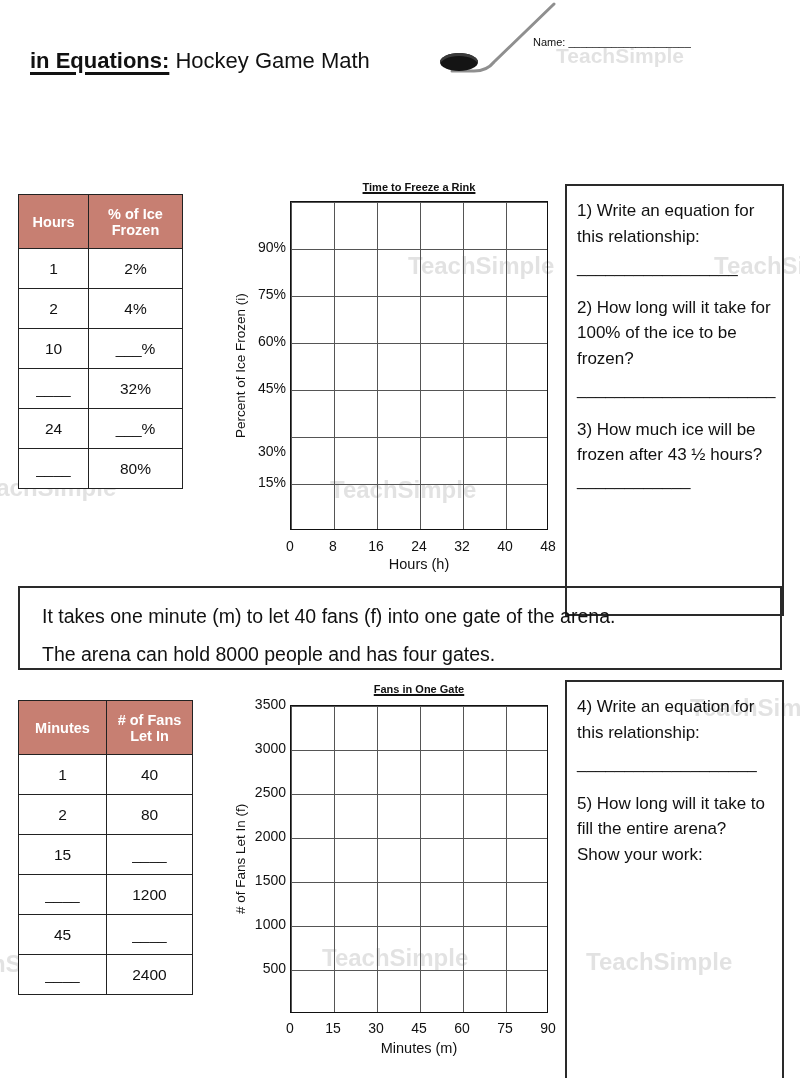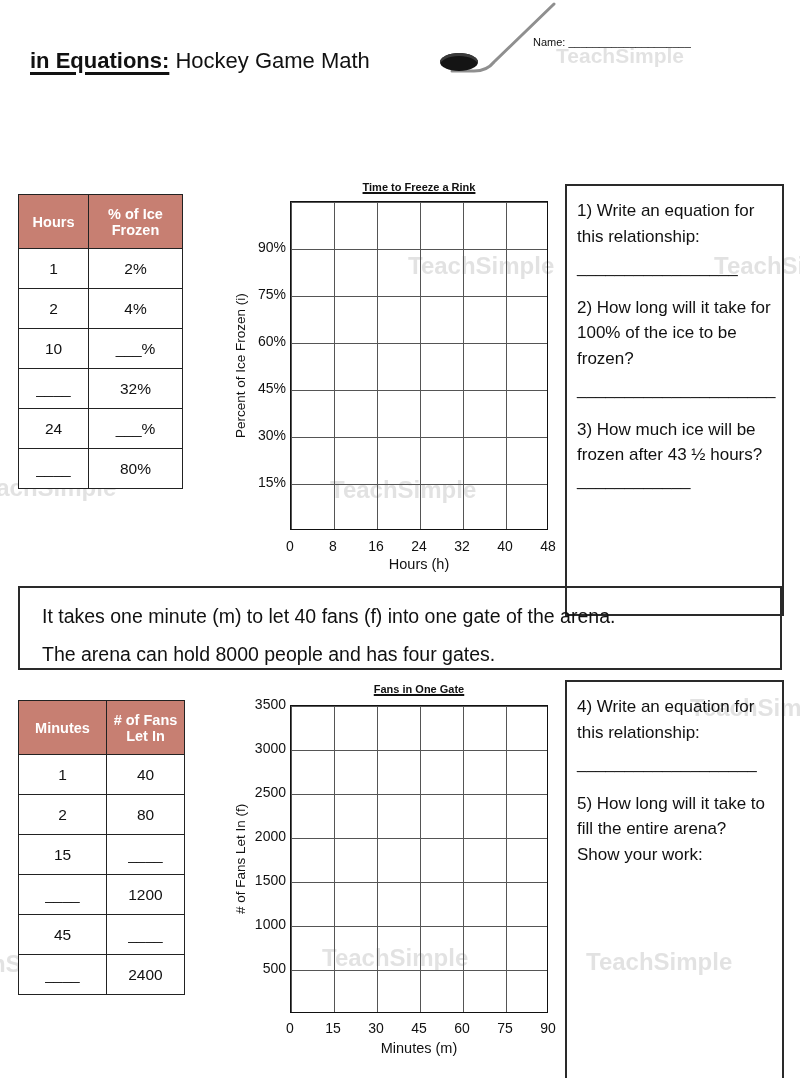--- a/index.html
+++ b/index.html
@@ -117,21 +117,21 @@
   </table>
 
   <div class="ctitle" style="left:290px;top:181px;">Time to Freeze a Rink</div>
   <div class="ylab" id="ylab1">Percent of Ice Frozen (i)</div>
   <div class="grid" id="grid1"></div>
 
   <div class="ytick" style="left:242px;top:239px;">90%</div>
   <div class="ytick" style="left:242px;top:286px;">75%</div>
   <div class="ytick" style="left:242px;top:333px;">60%</div>
   <div class="ytick" style="left:242px;top:380px;">45%</div>
-  <div class="ytick" style="left:242px;top:427px;">30%</div>
+  <div class="ytick" style="left:242px;top:443px;">30%</div>
   <div class="ytick" style="left:242px;top:474px;">15%</div>
 
   <div class="xtick" style="left:275px;top:538px;">0</div>
   <div class="xtick" style="left:318px;top:538px;">8</div>
   <div class="xtick" style="left:361px;top:538px;">16</div>
   <div class="xtick" style="left:404px;top:538px;">24</div>
   <div class="xtick" style="left:447px;top:538px;">32</div>
   <div class="xtick" style="left:490px;top:538px;">40</div>
   <div class="xtick" style="left:533px;top:538px;">48</div>
 
@@ -147,21 +147,21 @@
 
   <div class="ibox" style="top:586px;height:84px;line-height:1.95;padding-left:22px;">
     <div>It takes one minute (m) to let 40 fans (f) into one gate of the arena.</div>
     <div>The arena can hold 8000 people and has four gates.</div>
   </div>
 
   <table class="dtable" style="left:18px;top:700px;">
     <thead>
       <tr>
         <th style="width:88px;">Minutes</th>
-        <th style="width:78px;"># of Fans Let In</th>
+        <th style="width:86px;"># of Fans Let In</th>
       </tr>
     </thead>
     <tbody>
       <tr>
           <td>1</td>
           <td>40</td>
         </tr>
       <tr>
           <td>2</td>
           <td>80</td>

